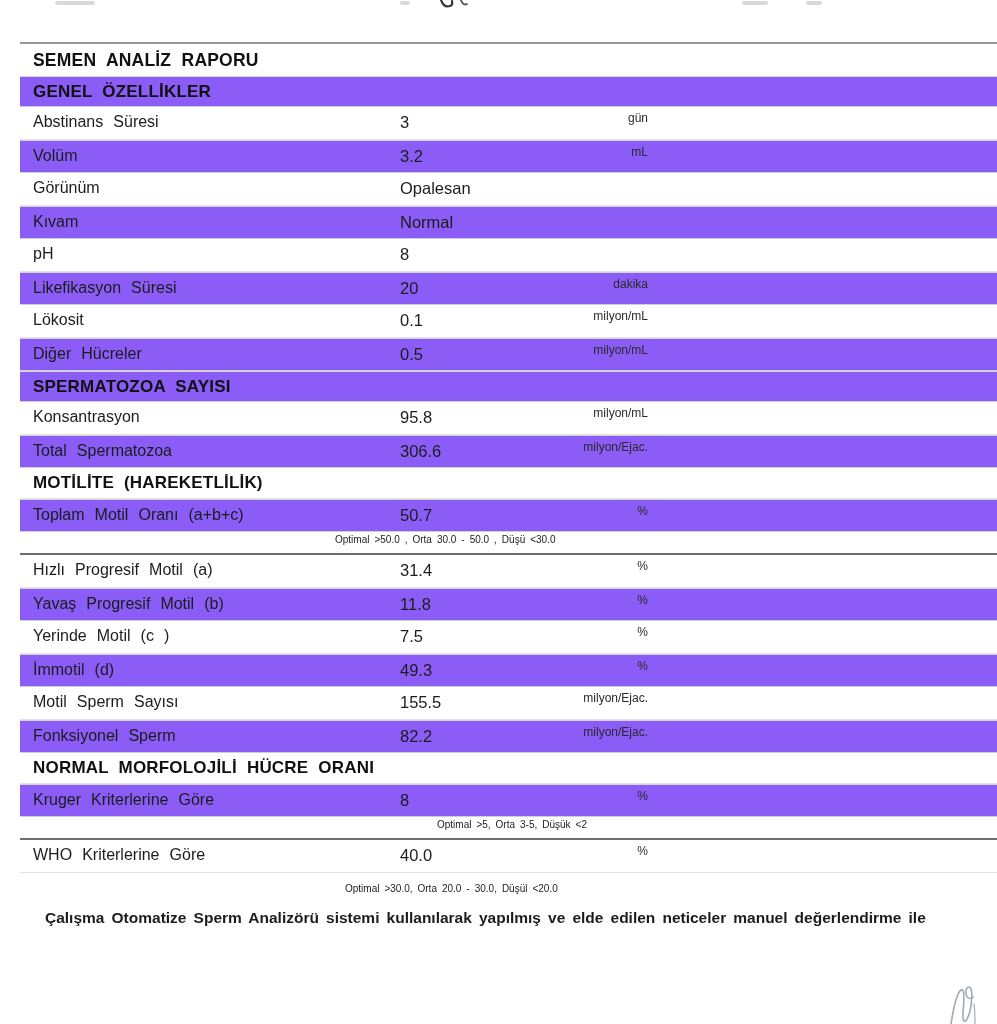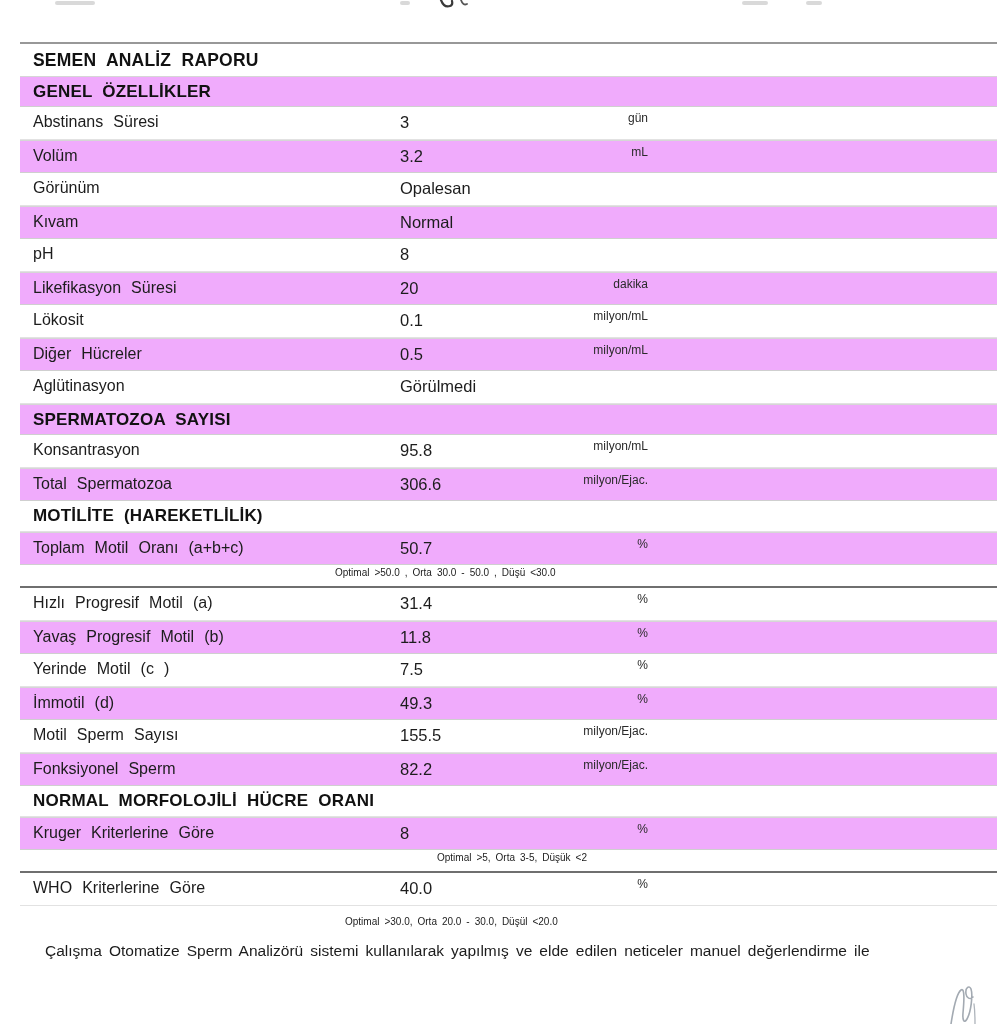--- a/index.html
+++ b/index.html
@@ -8,21 +8,21 @@
 
   
   .top-frags { position:absolute; top:0; left:0; width:997px; height:12px; }
   .frag-bar { position:absolute; top:1px; height:4px; background:#b9b9b9; opacity:.55; border-radius:2px; }
   .frag-svg { position:absolute; top:0; }
 
   
   .doc { position:absolute; top:42px; left:20px; right:0; }
 
   .row { position:relative; width:100%; border-bottom:1px solid #e2e2e2; }
-  .row.gray { background:#f0abfc; border-top:1px solid #d6d6d6; border-bottom:1px solid #cfcfcf; }
+  .row.gray { background:#8b5cf6; border-top:1px solid #d6d6d6; border-bottom:1px solid #cfcfcf; }
 
   .row.title-row { height:34px; border-top:2px solid #989898; border-bottom:0; }
   .title-text { position:absolute; left:13px; top:6px; font-size:17.5px; font-weight:700;
                 letter-spacing:.2px; word-spacing:.3em; color:#111; }
 
   .row.header-row { height:31px; }
   .header-text { position:absolute; left:13px; top:5px; font-size:17px; font-weight:700;
                  letter-spacing:.2px; word-spacing:.3em; color:#111; }
 
   .row.data-row { height:33px; }
@@ -96,25 +96,20 @@
     <div class="row data-row">
     <span class="cell-label">Lökosit</span>
     <span class="cell-value">0.1</span>
     <span class="cell-unit">milyon/mL</span>
   </div>
     <div class="row data-row gray">
     <span class="cell-label">Diğer Hücreler</span>
     <span class="cell-value">0.5</span>
     <span class="cell-unit">milyon/mL</span>
   </div>
-    <div class="row data-row">
-    <span class="cell-label">Aglütinasyon</span>
-    <span class="cell-value">Görülmedi</span>
-    <span class="cell-unit"></span>
-  </div>
     <div class="row header-row gray">
     <span class="header-text">SPERMATOZOA SAYISI</span>
   </div>
     <div class="row data-row">
     <span class="cell-label">Konsantrasyon</span>
     <span class="cell-value">95.8</span>
     <span class="cell-unit">milyon/mL</span>
   </div>
     <div class="row data-row gray">
     <span class="cell-label">Total Spermatozoa</span>
@@ -175,20 +170,20 @@
   </div>
     <div class="row data-row">
     <span class="cell-label">WHO Kriterlerine Göre</span>
     <span class="cell-value">40.0</span>
     <span class="cell-unit">%</span>
   </div>
     <div class="row note-row gap-above">
     <span class="note-text" style="left: 325px;">Optimal &gt;30.0, Orta 20.0 - 30.0, Düşül &lt;20.0</span>
   </div>
     <div class="row footer-row">
-    <span class="footer-text" style="left: 25px;">Çalışma Otomatize Sperm Analizörü sistemi kullanılarak yapılmış ve elde edilen neticeler manuel değerlendirme ile</span>
+    <span class="footer-text" style="left: 25px; font-weight: bold;">Çalışma Otomatize Sperm Analizörü sistemi kullanılarak yapılmış ve elde edilen neticeler manuel değerlendirme ile</span>
   </div>
   </div>
 
 <svg class="signature" viewBox="0 0 52 44">
   <path d="M7,44 C9,31 13,13 17,10 C21,7 20,22 19,33 C18.4,40 20,44 23,39 C27,32 29,15 27,9 C25.6,5 21,7 22,14 C22.6,18 26,20 29,17" stroke="#a3aab2" stroke-width="1.6" fill="none" stroke-linecap="round"></path>
   <path d="M30,24 C31,31 31,38 31,44" stroke="#aeb4bb" stroke-width="1.3" fill="none" stroke-linecap="round"></path>
 </svg>
 
 </body></html>

